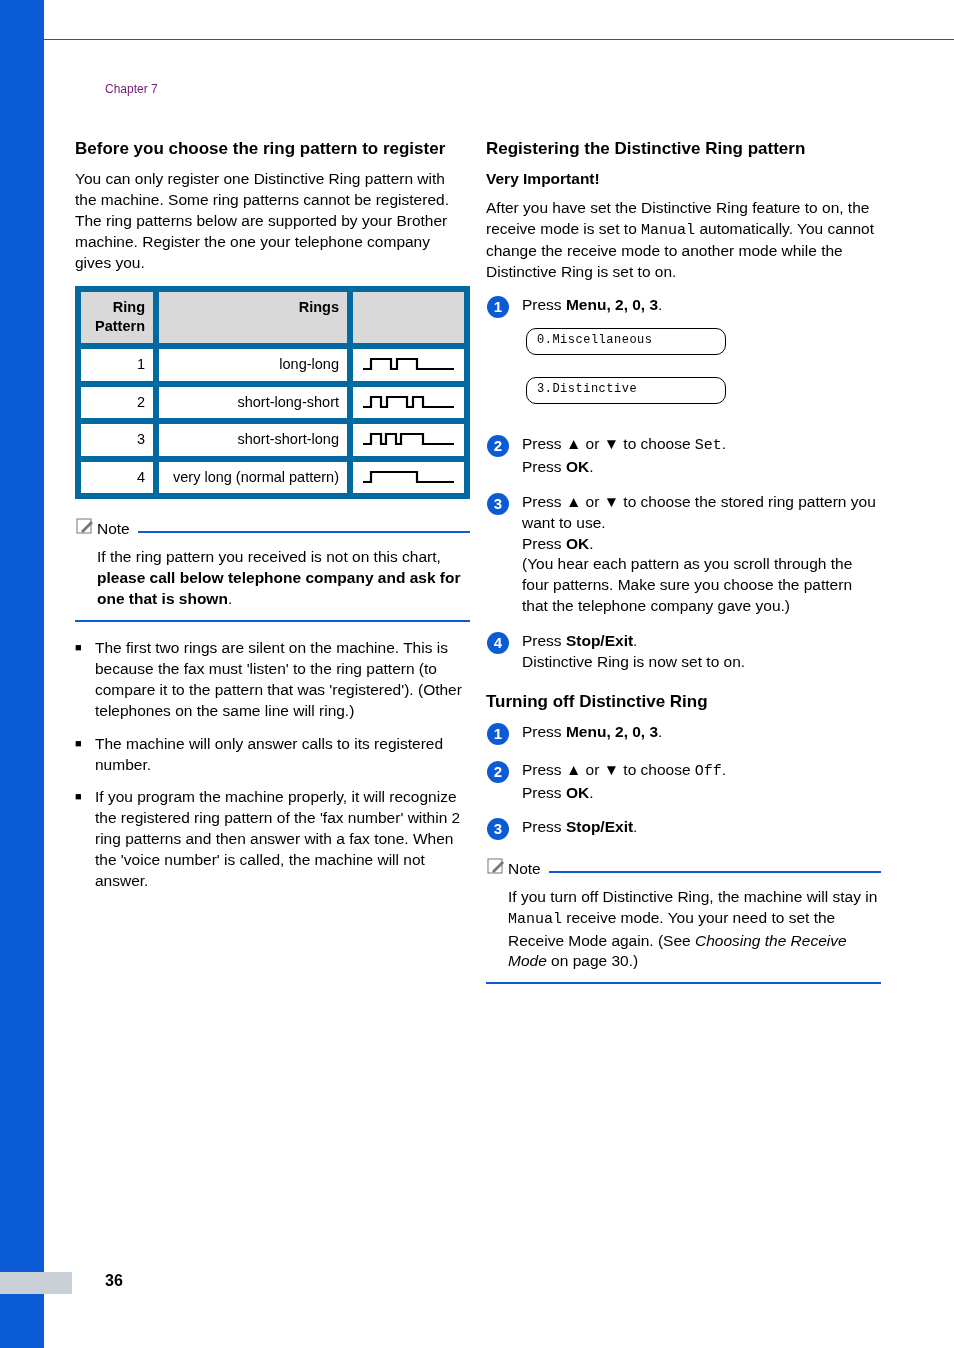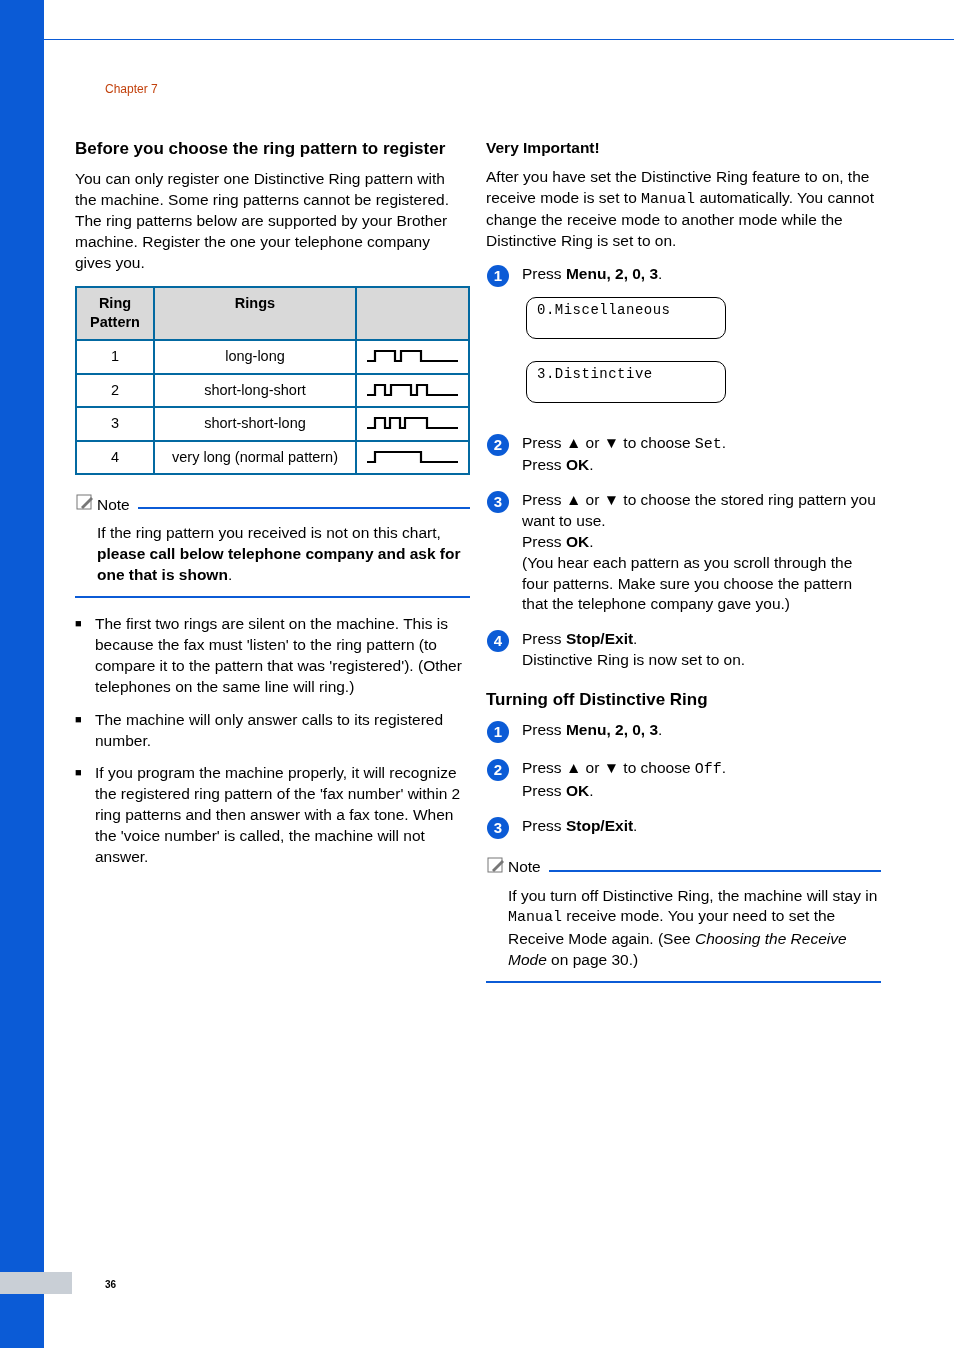--- a/index.html
+++ b/index.html
@@ -1,45 +1,45 @@
 <!DOCTYPE html>
 <html><head>
 <meta charset="utf-8">
 <style>
   * { box-sizing: border-box; margin: 0; padding: 0; }
   html, body { width: 954px; height: 1348px; font-family: Arial, Helvetica, sans-serif; color: #000; background: #fff; }
   .page { position: relative; width: 954px; height: 1348px; }
   .left-stripe { position: absolute; left: 0; top: 0; width: 44px; height: 1348px; background: #0b5bd6; }
   .top-band { position: absolute; left: 44px; top: 28px; width: 910px; height: 12px; border-bottom: 1px solid #0b5bd6; }
-  .chapter { position: absolute; left: 105px; top: 82px; font-size: 12px; color: #c2410c; }
+  .chapter { position: absolute; left: 105px; top: 82px; font-size: 12px; color: #701a75; }
   .content { position: absolute; left: 75px; top: 138px; width: 820px; display: flex; gap: 16px; }
   .col { width: 395px; font-size: 15.5px; line-height: 1.35; }
   .col.right { width: 395px; }
   h3 { font-size: 17px; font-weight: bold; margin-bottom: 10px; line-height: 1.25; }
   h4 { font-size: 15.5px; font-weight: bold; margin-bottom: 8px; }
   p { margin-bottom: 12px; }
   table.ring { border-collapse: collapse; width: 100%; margin: 10px 0 16px 0; font-size: 14.5px; }
-  table.ring th, table.ring td { border: 2px solid #0369a1; padding: 6px 8px; text-align: center; vertical-align: top; }
+  table.ring th, table.ring td { border: 6px solid #0369a1; padding: 6px 8px; text-align: right; vertical-align: top; }
   table.ring th { background: #d9d9d9; font-weight: bold; }
   table.ring td.wave { width: 105px; }
   .wave svg { display: block; }
   .note-body { padding: 4px 0 10px 22px; border-bottom: 2px solid #0b5bd6; margin-bottom: 16px; }
   .note-body.right { padding-left: 22px; }
   ul.blocks { list-style: none; margin-top: 8px; }
   ul.blocks li { position: relative; padding-left: 20px; margin-bottom: 12px; }
   ul.blocks li::before { content: "■"; position: absolute; left: 0; top: 2px; font-size: 11px; }
   .step { display: flex; align-items: flex-start; margin-bottom: 14px; }
   .step-num { flex: 0 0 28px; height: 24px; margin-right: 8px; position: relative; }
   .step-num svg { width: 24px; height: 24px; }
   .step-body { flex: 1; }
   .mono { font-family: "Courier New", monospace; font-size: 15px; }
-  .lcd { display: inline-block; border: 1.2px solid #000; border-radius: 10px; padding: 3px 10px 18px 10px; font-family: "Courier New", monospace; font-size: 14px; letter-spacing: 0.5px; margin: 6px 0 6px 0; min-width: 200px; }
+  .lcd { display: inline-block; border: 1.2px solid #000; border-radius: 10px; padding: 3px 10px 6px 10px; font-family: "Courier New", monospace; font-size: 12px; letter-spacing: 0.5px; margin: 6px 0 6px 0; min-width: 200px; }
   .lcd-wrap { margin: 6px 0 10px 4px; }
   .arrow { font-family: Arial, sans-serif; }
-  .pagenum { position: absolute; left: 105px; bottom: 58px; font-size: 10px; font-weight: bold; }
+  .pagenum { position: absolute; left: 105px; bottom: 58px; font-size: 16px; font-weight: bold; }
   .footerbar { position: absolute; left: 0; bottom: 54px; width: 72px; height: 22px; background: #c9cfd6; }
   .italic { font-style: italic; }
   .note-flex { display:flex; align-items:center; }
   .note-line { flex:1; border-top:2px solid #0b5bd6; margin-left:8px; position:relative; top:3px;}
 </style>
 </head>
 <body>
 
 <div class="page">
   <div class="left-stripe"></div>
@@ -115,20 +115,21 @@
       </div>
 
       <ul class="blocks">
         <li>The first two rings are silent on the machine. This is because the fax must 'listen' to the ring pattern (to compare it to the pattern that was 'registered'). (Other telephones on the same line will ring.)</li>
         <li>The machine will only answer calls to its registered number.</li>
         <li>If you program the machine properly, it will recognize the registered ring pattern of the 'fax number' within 2 ring patterns and then answer with a fax tone. When the 'voice number' is called, the machine will not answer.</li>
       </ul>
     </div>
 
     <div class="col right">
+      <h3>Registering the Distinctive Ring pattern</h3>
       <h4>Very Important!</h4>
       <p>
         <span>After you have set the Distinctive Ring feature to on, the receive mode is set to </span><span class="mono">Manual</span><span> automatically. You cannot change the receive mode to another mode while the Distinctive Ring is set to on.</span>
       </p>
 
       <div class="step">
         <div class="step-num">
           <svg viewBox="0 0 24 24">
               <circle cx="12" cy="12" r="11" fill="#0b5bd6"></circle>
               <text x="12" y="17" text-anchor="middle" font-size="15" font-family="Arial" fill="#fff" font-weight="bold">1</text>

